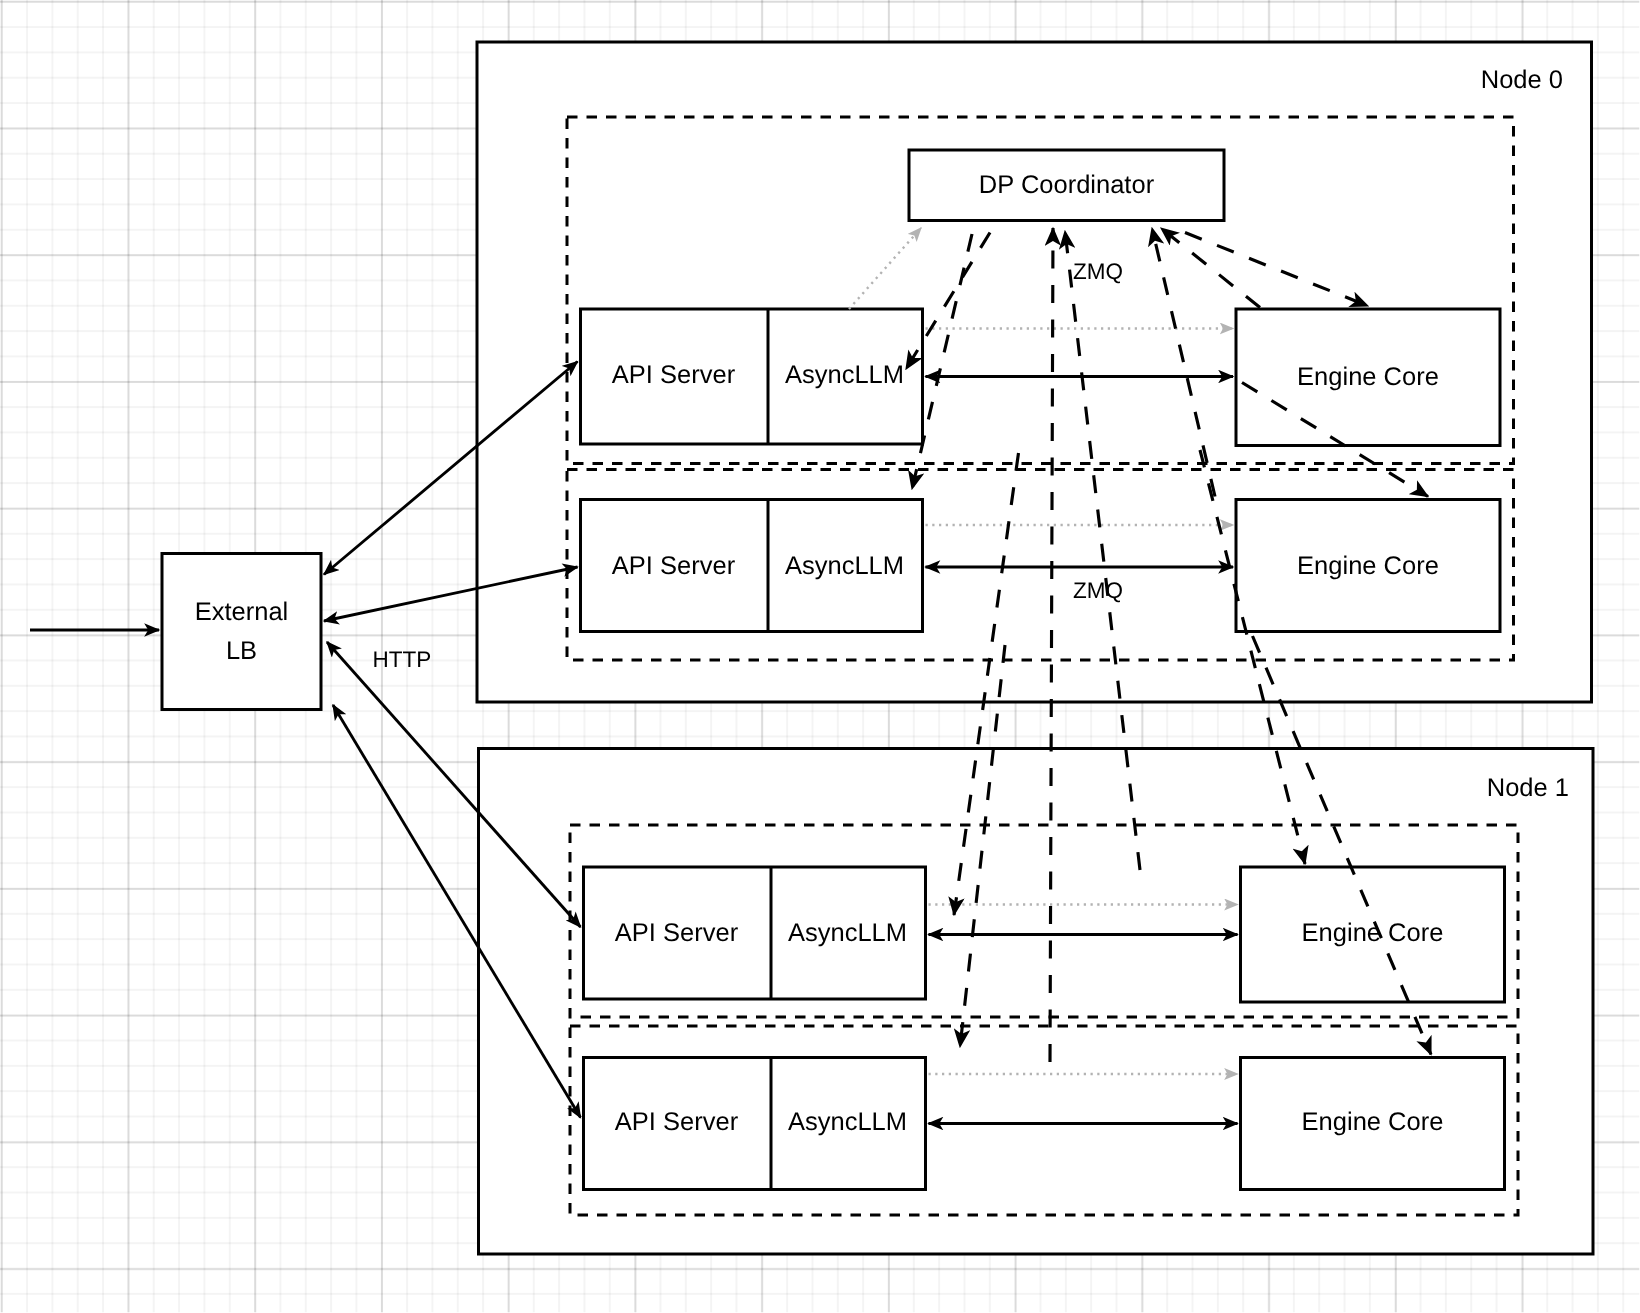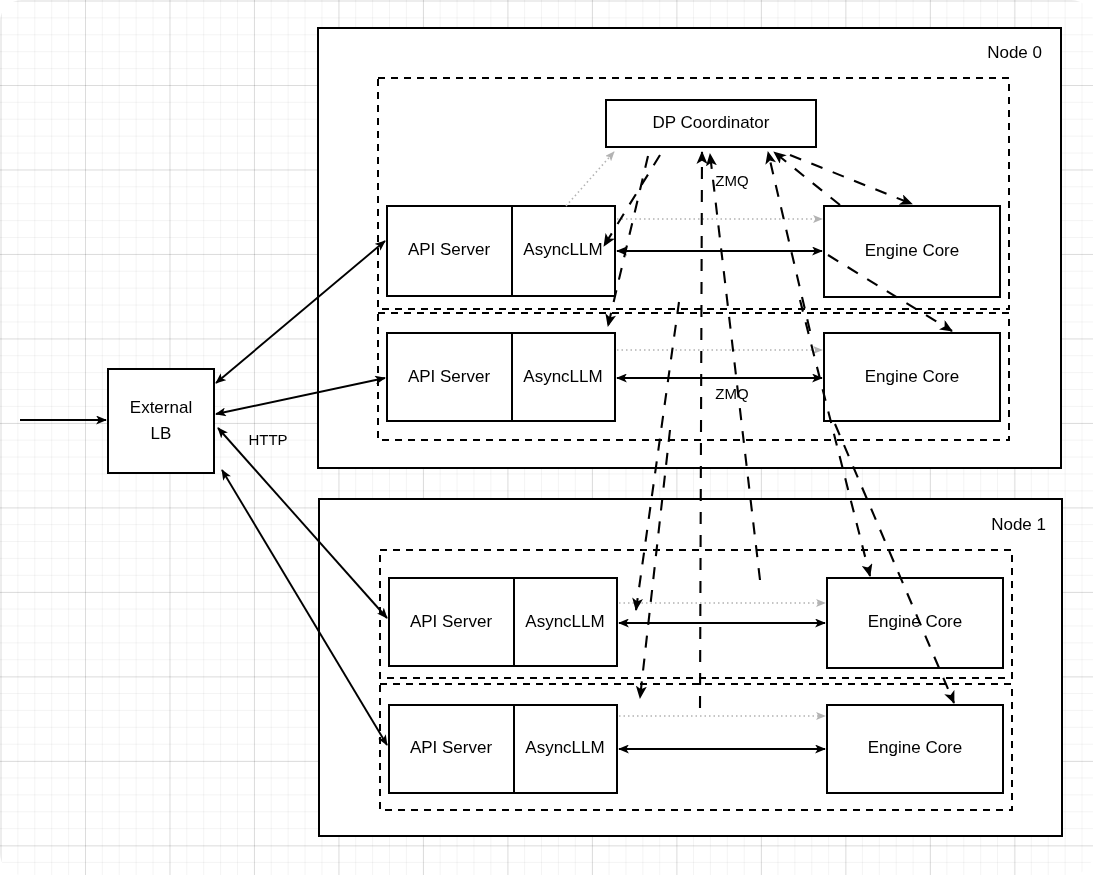--- a/index.html
+++ b/index.html
@@ -22,21 +22,20 @@
       linear-gradient(to right, rgba(0,0,0,0.045) 1px, transparent 1px),
       linear-gradient(to bottom, rgba(0,0,0,0.045) 1px, transparent 1px),
       linear-gradient(to right, rgba(0,0,0,0.10) 1px, transparent 1px),
       linear-gradient(to bottom, rgba(0,0,0,0.10) 1px, transparent 1px);
     background-size:
       16.9px 16.9px,
       16.9px 16.9px,
       84.5px 84.5px,
       84.5px 84.5px;
     background-position: 0.5px 0.5px, 0.5px 0.5px, 0.5px 0.5px, 0.5px 0.5px;
-    border-radius: 22px;
   }
   svg#diagram {
     position: absolute;
     left: 0;
     top: 0;
     width: 1093px;
     height: 875px;
   }
   .node-frame {
     fill: #ffffff;

